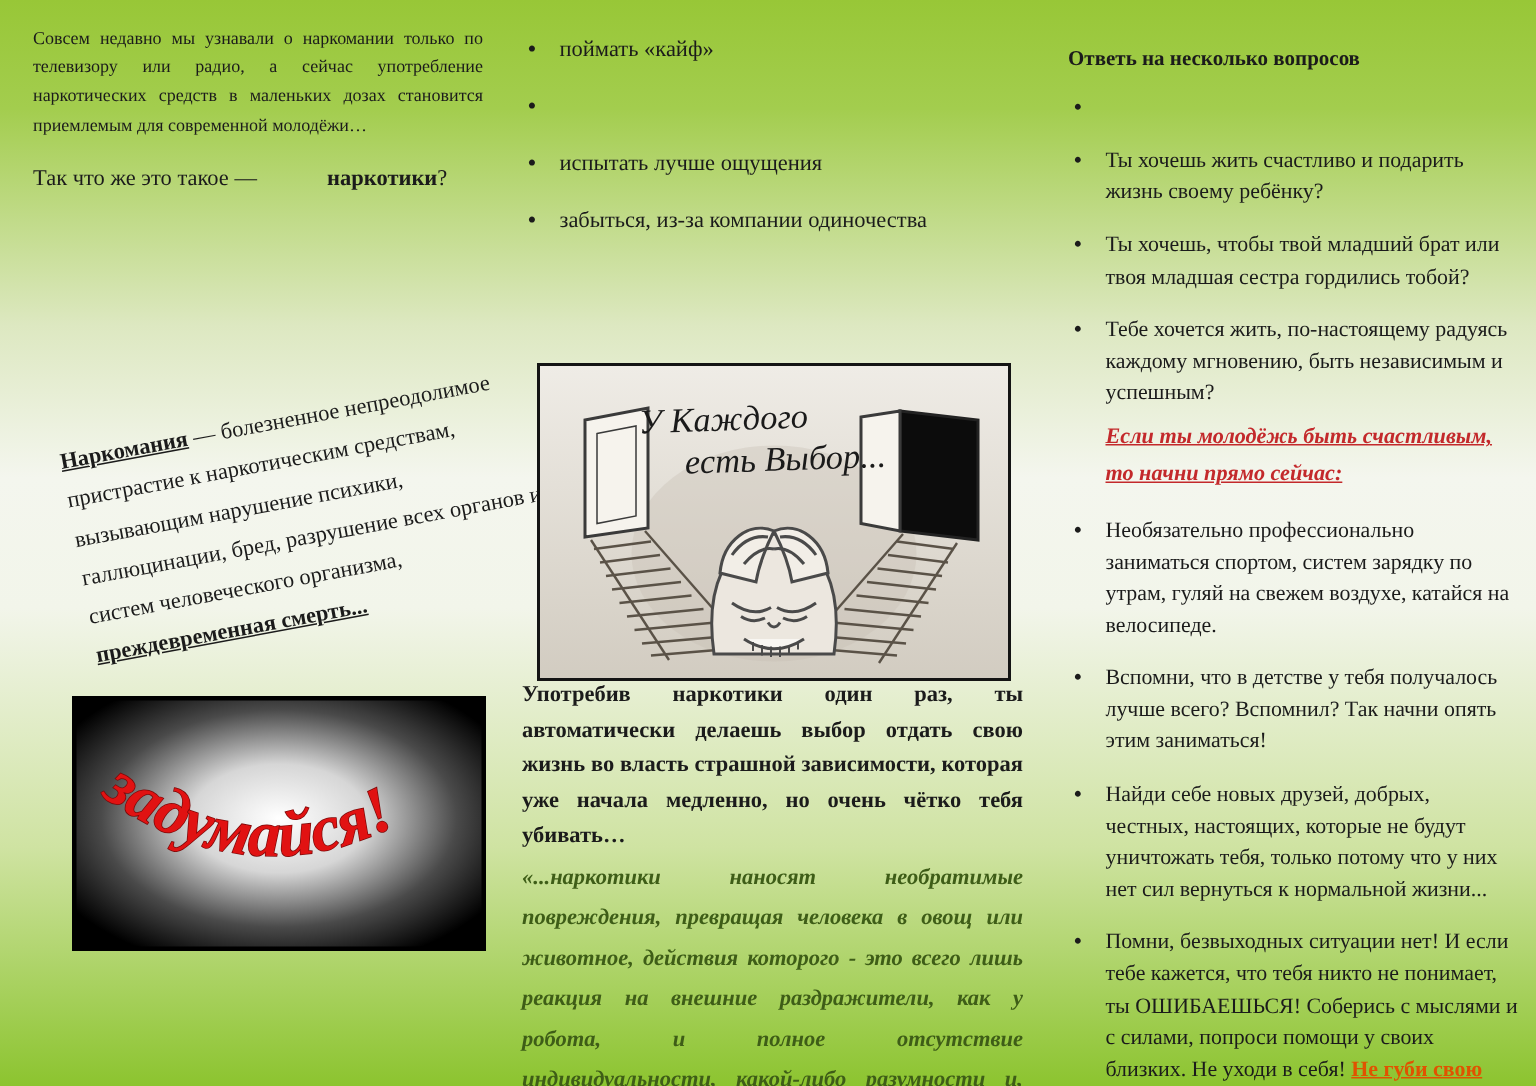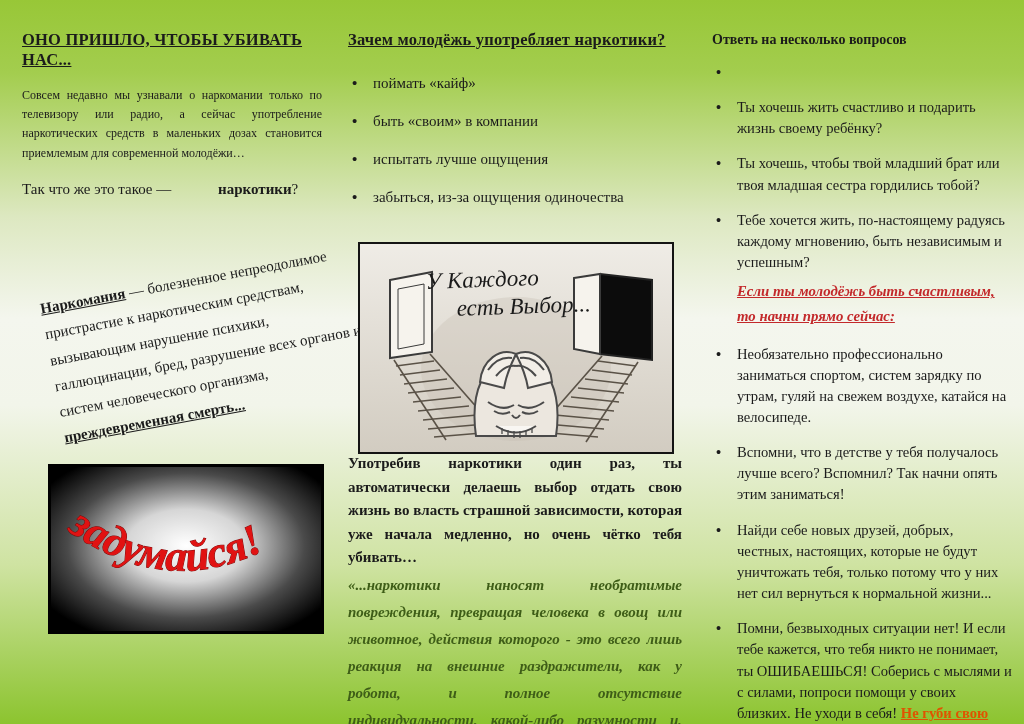--- a/index.html
+++ b/index.html
@@ -50,21 +50,20 @@
     font-weight:bold;font-style:italic;color:#c3292b;text-decoration:underline;
   }
   .final-orange{font-weight:bold;color:#e05300;text-decoration:underline;}
 </style>
 </head>
 <body>
 
 <div class="page">
 
   <div class="col col1">
-    <h2 class="h1">ОНО ПРИШЛО, ЧТОБЫ УБИВАТЬ НАС...</h2>
     <p class="c1-para">Совсем недавно мы узнавали о наркомании только по телевизору или радио, а сейчас употребление наркотических средств в маленьких дозах становится приемлемым для современной молодёжи…</p>
     <p class="c1-q"><span>Так что же это такое  — </span><span class="bold">наркотики</span><span>?</span></p>
 
     <div class="rotated"><span class="u">Наркомания</span><span> — болезненное непреодолимое пристрастие к наркотическим средствам, вызывающим нарушение психики, галлюцинации, бред, разрушение всех органов и систем человеческого организма, </span><span class="u">преждевременная смерть...</span></div>
 
     <div class="poster">
       <svg width="276" height="170" viewBox="0 0 276 170">
         <defs>
           <radialGradient id="pg" cx="50%" cy="48%" r="62%">
             <stop offset="0%" stop-color="#ffffff"></stop>
@@ -76,38 +75,36 @@
         <rect x="1.5" y="1.5" width="273" height="167" fill="url(#pg)" stroke="#000" stroke-width="3"></rect>
         <path id="arcpath" d="M 16 64 Q 138 152 260 58" fill="none"></path>
         <text font-size="43" font-weight="bold" font-style="italic" fill="#e11212" stroke="#7d0909" stroke-width="1" paint-order="stroke" font-family="Liberation Serif, serif">
           <textPath href="#arcpath" startOffset="4">задумайся!</textPath>
         </text>
       </svg>
     </div>
   </div>
 
   <div class="col col2 c2">
-    <h2 class="h1">Зачем молодёжь употребляет наркотики?</h2>
     <div class="c2-title-space"></div>
     <ul class="blist">
       <li class="b">
           <span class="dot">•</span>
           <span>поймать «кайф»</span>
         </li>
       <li class="b">
           <span class="dot">•</span>
-          <span>быть «своим» в компании</span>
         </li>
       <li class="b">
           <span class="dot">•</span>
           <span>испытать лучше ощущения</span>
         </li>
       <li class="b">
           <span class="dot">•</span>
-          <span>забыться, из-за ощущения одиночества</span>
+          <span>забыться, из-за компании одиночества</span>
         </li>
     </ul>
 
     <div class="cartoon">
       <svg width="312" height="208" viewBox="0 0 312 208">
         <defs>
           <linearGradient id="paper" x1="0" y1="0" x2="0" y2="1">
             <stop offset="0" stop-color="#efece6"></stop>
               <stop offset="1" stop-color="#d2ccc1"></stop>
           </linearGradient>

